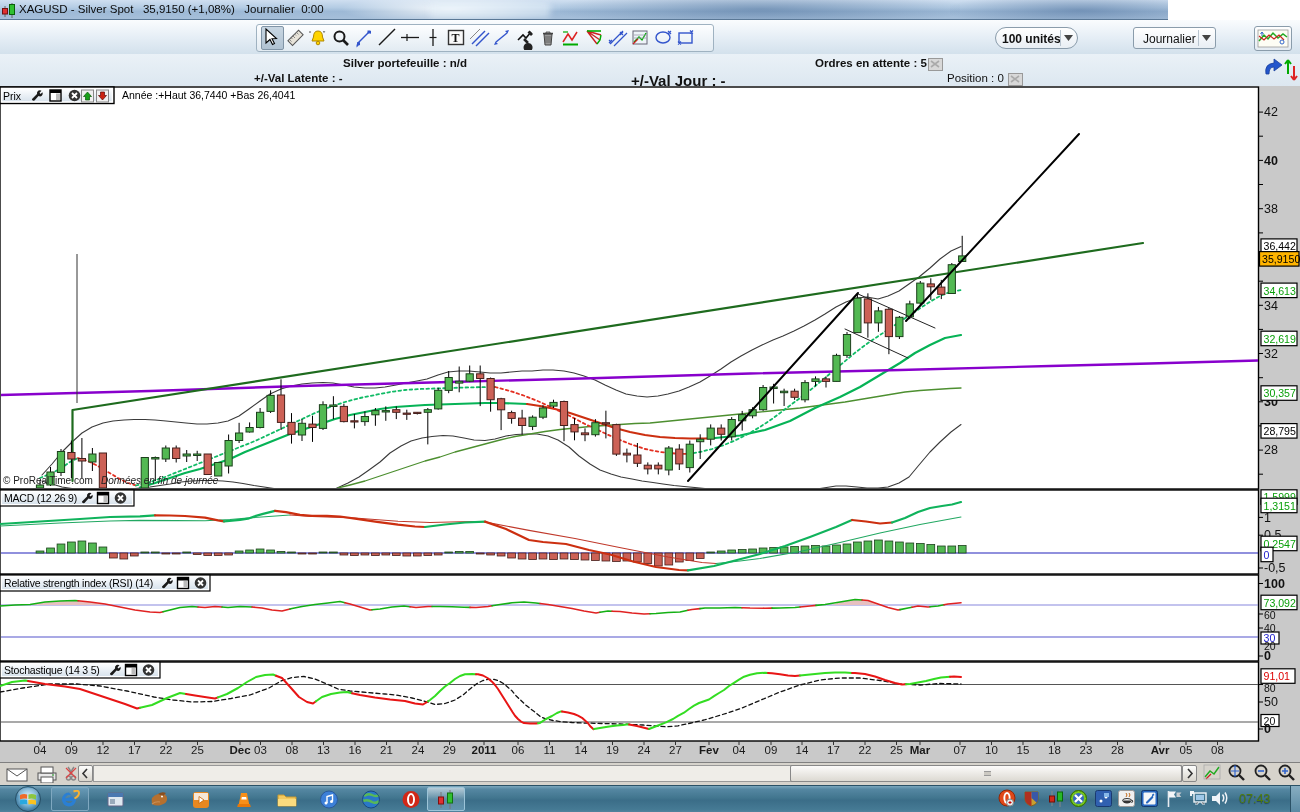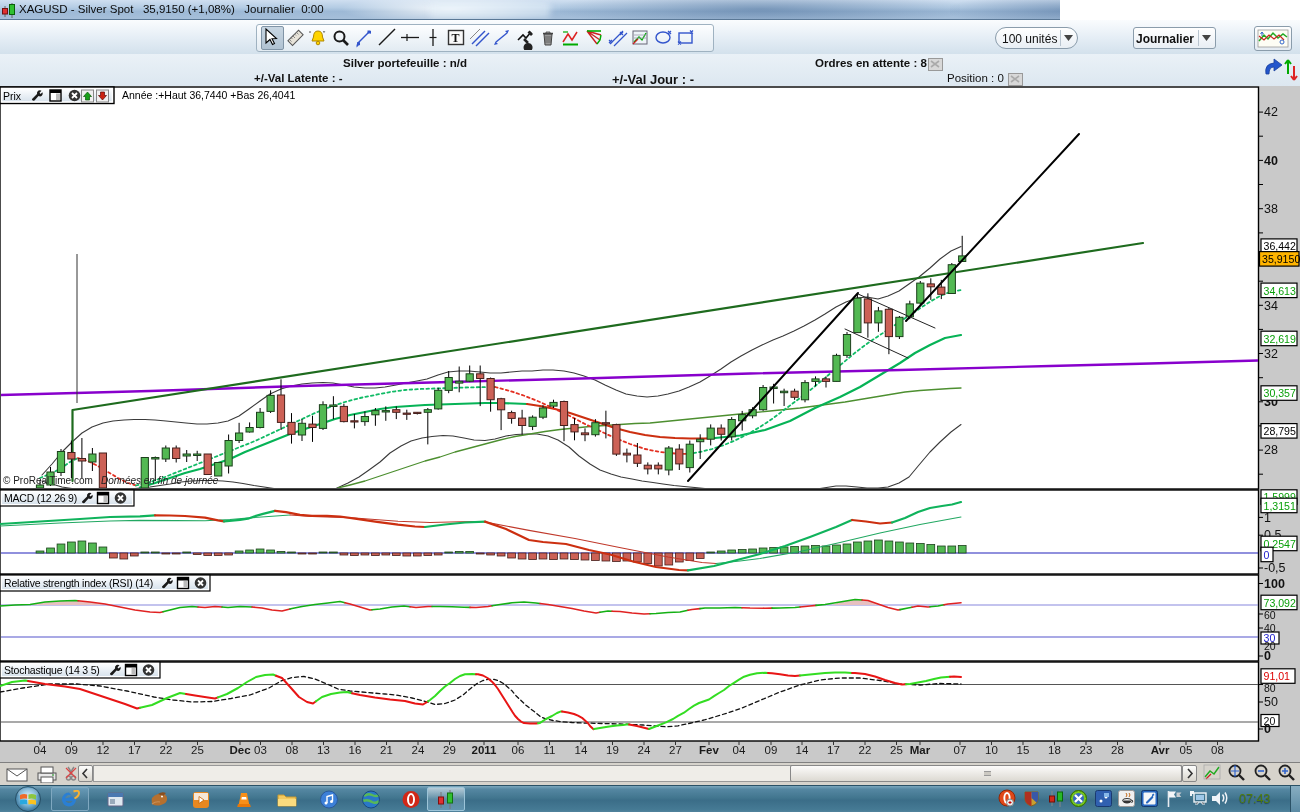--- a/index.html
+++ b/index.html
@@ -1,18 +1,18 @@
 <!DOCTYPE html>
 <html><head><meta charset="utf-8"><style>
 *{margin:0;padding:0;box-sizing:border-box}
 body{width:1300px;height:812px;overflow:hidden;font-family:"Liberation Sans",sans-serif;position:relative;background:#fff}
 .abs{position:absolute}
 </style></head><body>
 
-<div class="abs" style="left:0;top:0;width:1060px;height:20px;background:linear-gradient(180deg,#cfdff0 0%,#b4cce4 40%,#9db9d6 60%,#a6bfda 100%);border-bottom:1px solid #5a7896;overflow:hidden">
+<div class="abs" style="left:0;top:0;width:1168px;height:20px;background:linear-gradient(180deg,#cfdff0 0%,#b4cce4 40%,#9db9d6 60%,#a6bfda 100%);border-bottom:1px solid #5a7896;overflow:hidden">
  <div class="abs" style="left:340px;top:-6px;width:220px;height:30px;background:radial-gradient(ellipse at center,rgba(255,255,255,0.85),rgba(255,255,255,0) 70%)"></div>
  <div class="abs" style="left:560px;top:-8px;width:400px;height:34px;background:radial-gradient(ellipse at center,rgba(58,95,140,0.45),rgba(58,95,140,0) 75%)"></div>
  <div class="abs" style="left:950px;top:-6px;width:260px;height:32px;background:radial-gradient(ellipse at center,rgba(70,105,150,0.5),rgba(70,105,150,0) 75%)"></div>
  <div class="abs" style="left:430px;top:2px;width:120px;height:16px;background:rgba(230,240,250,0.55);border-radius:3px;filter:blur(3px)"></div>
  <svg class="abs" style="left:1px;top:3px" width="16" height="15">
   <line x1="4" y1="3" x2="4" y2="14" stroke="#666"></line>
       <rect x="1.5" y="5.5" width="5" height="5.5" fill="#e03030" stroke="#701010"></rect>
   <line x1="11" y1="0" x2="11" y2="15" stroke="#666"></line>
       <rect x="8.5" y="1.5" width="5" height="10" fill="#30c030" stroke="#0a600a"></rect>
  </svg>
@@ -123,51 +123,51 @@
  <g transform="translate(395,3)">
       <ellipse cx="9" cy="8.5" rx="7" ry="5.5" fill="none" stroke="#3355cc" stroke-width="1.4"></ellipse>
       <path d="M14,2 l3,3 M14,5 l3,-3" stroke="#3355cc" stroke-width="1.2"></path>
     </g>
  <g transform="translate(418,3)">
       <rect x="2" y="4" width="13" height="10" fill="none" stroke="#3355cc" stroke-width="1.4"></rect>
       <path d="M13,1.5 l3,3 M13,4.5 l3,-3" stroke="#3355cc" stroke-width="1.2"></path>
       <path d="M1,12.5 l3,3 M1,15.5 l3,-3" stroke="#3355cc" stroke-width="1.2"></path>
     </g>
 </svg>
-<div class="abs" style="left:995px;top:27px;width:83px;height:22px;background:linear-gradient(180deg,#fff,#e8eef4);border:1px solid #8a9cab;border-radius:11px;font-size:12px;font-weight:normal;color:#111;padding:4px 0 0 6px">100 unités
+<div class="abs" style="left:995px;top:27px;width:83px;height:22px;background:linear-gradient(180deg,#fff,#e8eef4);border:1px solid #8a9cab;border-radius:11px;font-size:12px;font-weight:bold;color:#111;padding:4px 0 0 6px">100 unités
   <svg class="abs" style="right:4px;top:7px" width="9" height="8">
       <path d="M0,0 h9 l-4.5,6 Z" fill="#444"></path>
     </svg>
   <div class="abs" style="right:16px;top:2px;width:1px;height:16px;background:#b8c4cf"></div>
 </div>
-<div class="abs" style="left:1133px;top:27px;width:83px;height:22px;background:linear-gradient(180deg,#fff,#e8eef4);border:1px solid #8a9cab;border-radius:3px;font-size:12px;font-weight:bold;color:#111;padding:4px 0 0 2px">Journalier
+<div class="abs" style="left:1133px;top:27px;width:83px;height:22px;background:linear-gradient(180deg,#fff,#e8eef4);border:1px solid #8a9cab;border-radius:3px;font-size:12px;font-weight:normal;color:#111;padding:4px 0 0 9px">Journalier
   <svg class="abs" style="right:4px;top:7px" width="9" height="8">
       <path d="M0,0 h9 l-4.5,6 Z" fill="#444"></path>
     </svg>
   <div class="abs" style="right:16px;top:2px;width:1px;height:16px;background:#b8c4cf"></div>
 </div>
 <div class="abs" style="left:1254px;top:26px;width:38px;height:25px;background:linear-gradient(180deg,#fff,#e4ebf2);border:1px solid #8a9cab;border-radius:3px">
  <svg width="36" height="23">
       <rect x="3" y="3" width="30" height="17" fill="#fdfdf4" stroke="#999" stroke-width="0.8"></rect>
  <path d="M4,14 L9,8 L13,12 L18,6 L23,11 L28,7 L32,10" fill="none" stroke="#2a2" stroke-width="1.5"></path>
  <path d="M4,9 L9,13 L14,8 L19,12 L24,8 L29,13" fill="none" stroke="#c22" stroke-width="1.2"></path>
  <path d="M7,5 l0,4 M7,5 l-1.5,2 M7,5 l1.5,2" stroke="#36c" stroke-width="1"></path>
       <circle cx="27" cy="15" r="2" fill="none" stroke="#36c"></circle>
     </svg>
 </div>
 
 <div class="abs" style="left:0;top:54px;width:1300px;height:33px;background:linear-gradient(180deg,#eaf1f7,#dce7f0)"></div>
 <div class="abs" style="left:0;top:57px;width:810px;text-align:center;font-size:11.5px;font-weight:bold;color:#111">Silver portefeuille : n/d</div>
-<div class="abs" style="left:815px;top:57px;font-size:11.5px;font-weight:bold;color:#111">Ordres en attente : 8</div>
+<div class="abs" style="left:815px;top:57px;font-size:11.5px;font-weight:bold;color:#111">Ordres en attente : 5</div>
 <svg class="abs" style="left:928px;top:58px" width="15" height="13">
     <rect x="0.5" y="0.5" width="14" height="12" fill="#d8d8d8" stroke="#999"></rect>
     <path d="M3,3 l8,6 M11,3 l-8,6" stroke="#aaa" stroke-width="1.6"></path>
   </svg>
 <div class="abs" style="left:254px;top:72px;font-size:11.5px;font-weight:bold;color:#111">+/-Val Latente : -</div>
-<div class="abs" style="left:612px;top:72px;font-size:13px;font-weight:bold;color:#111">+/-Val Jour : -</div>
+<div class="abs" style="left:631px;top:72px;font-size:15px;font-weight:bold;color:#111">+/-Val Jour : -</div>
 <div class="abs" style="left:947px;top:72px;font-size:11.5px;font-weight:normal;color:#111">Position : 0</div>
 <svg class="abs" style="left:1008px;top:73px" width="15" height="13">
     <rect x="0.5" y="0.5" width="14" height="12" fill="#d8d8d8" stroke="#999"></rect>
     <path d="M3,3 l8,6 M11,3 l-8,6" stroke="#aaa" stroke-width="1.6"></path>
   </svg>
 <svg class="abs" style="left:1262px;top:58px" width="36" height="26">
  <path d="M4,16 Q2,6 12,5 L12,1 L20,7 L12,13 L12,9 Q7,9 7,16 Z" fill="#2255cc" stroke="#1a3f99" stroke-width="0.8"></path>
  <path d="M26,2 l0,14 M26,2 l-3,4 M26,2 l3,4" stroke="#0a0" stroke-width="2"></path>
  <path d="M32,22 l0,-14 M32,22 l-3,-4 M32,22 l3,-4" stroke="#d22" stroke-width="2"></path>
 </svg>

